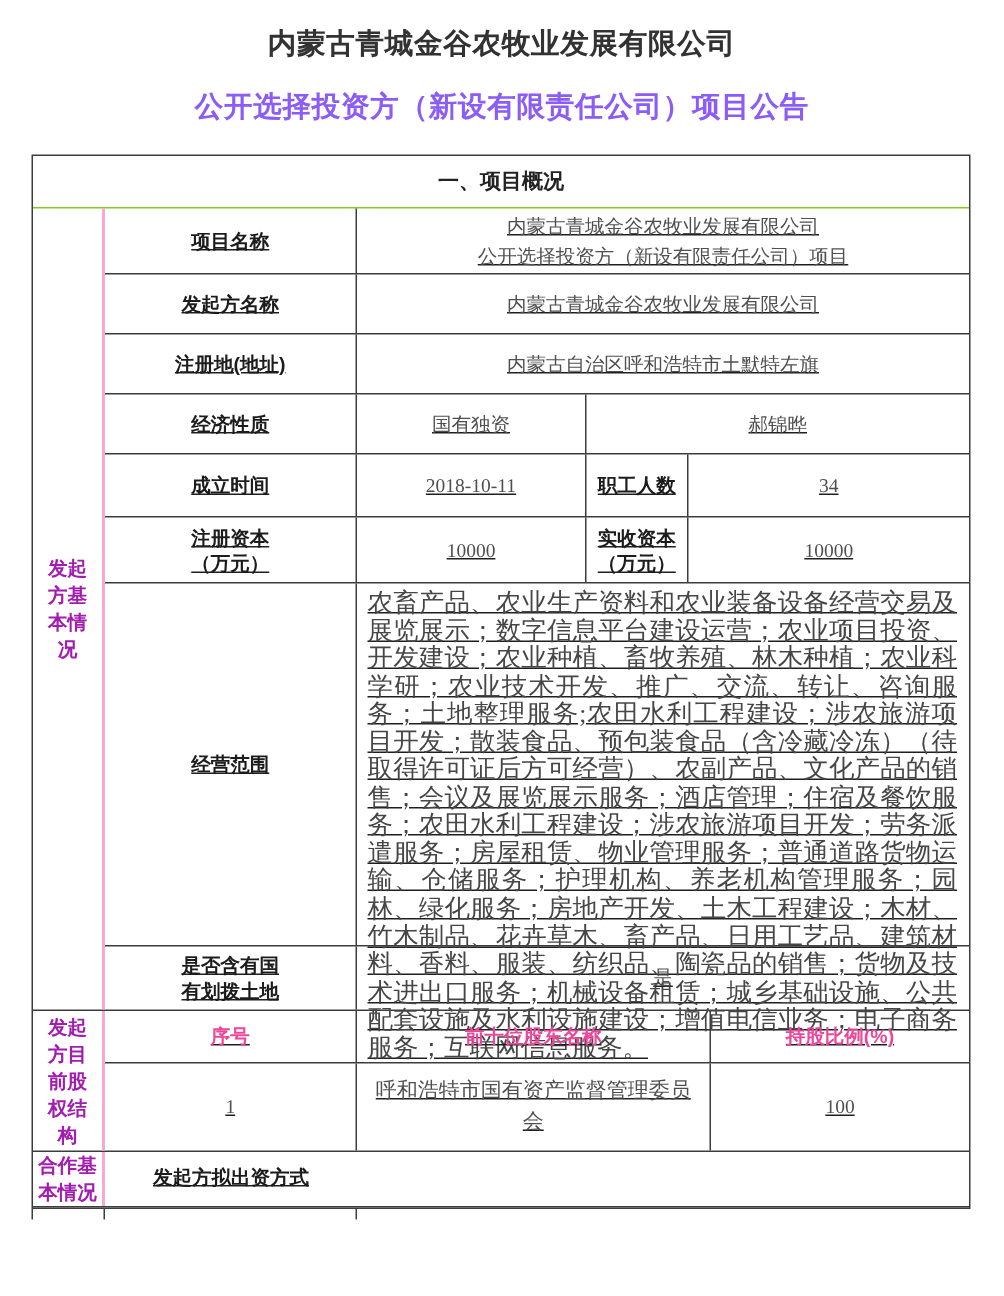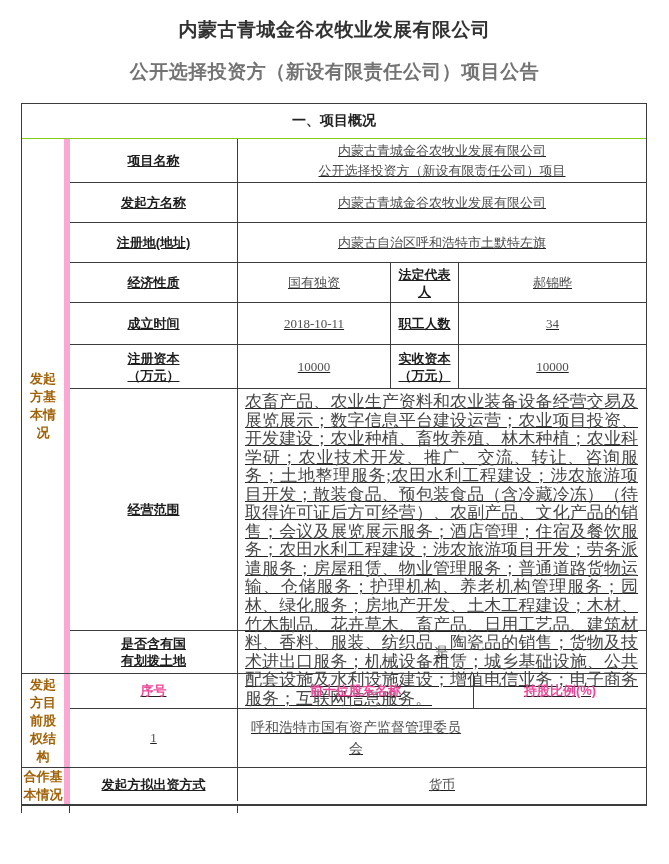--- a/index.html
+++ b/index.html
@@ -11,43 +11,43 @@
     overflow: hidden;
     position: relative;
   }
   .titles { text-align: center; padding-top: 17px; }
   .doc-title {
     font-size: 19px; font-weight: bold; color: #323232;
     letter-spacing: 0.5px; line-height: 26px;
   }
   .doc-subtitle {
     margin-top: 16px;
-    font-size: 19px; font-weight: bold; color: #737373;
+    font-size: 19px; font-weight: bold; color: #8b5cf6;
     letter-spacing: 0.5px; line-height: 26px;
   }
 
   .doc-table {
     position: absolute; left: 21px; top: 103px;
     width: 626px;
     border: 1px solid #3d3d3d;
     background: #fff;
   }
   .thead-row {
     height: 35px;
     display: flex; align-items: center; justify-content: center;
     font-size: 14px; font-weight: bold; color: #222;
     border-bottom: 1px solid #84cc16;
   }
   .section { display: flex; border-bottom: 1px solid #3d3d3d; }
   .section:last-child { border-bottom: none; }
   .vlabel {
     width: 48px; flex: 0 0 48px;
-    border-right: 6px solid #f9a8d4;
+    border-right: 2px solid #f9a8d4;
     display: flex; align-items: center; justify-content: center;
-    font-size: 13px; font-weight: bold; color: #a16207;
+    font-size: 13px; font-weight: bold; color: #a21caf;
     white-space: pre-line; text-align: center; line-height: 18px;
   }
   .rows { flex: 1 1 auto; display: flex; flex-direction: column; text-decoration: underline; }
   .row { display: flex; border-bottom: 1px solid #3d3d3d; }
   .row:last-child { border-bottom: none; }
   .cell {
     display: flex; align-items: center; justify-content: center;
     text-align: center; border-right: 1px solid #3d3d3d;
     white-space: pre-line;
   }
@@ -108,22 +108,20 @@
         <div class="cell lbl">发起方名称</div>
         <div class="cell val">内蒙古青城金谷农牧业发展有限公司</div>
       </div>
       <div class="row h40">
         <div class="cell lbl">注册地(地址)</div>
         <div class="cell val">内蒙古自治区呼和浩特市土默特左旗</div>
       </div>
       <div class="row h40">
         <div class="cell lbl">经济性质</div>
         <div class="cell val val-c">国有独资</div>
-        <div class="cell lbl2">法定代表
-人</div>
         <div class="cell val">郝锦晔</div>
       </div>
       <div class="row h42">
         <div class="cell lbl">成立时间</div>
         <div class="cell val val-c">2018-10-11</div>
         <div class="cell lbl2">职工人数</div>
         <div class="cell val">34</div>
       </div>
       <div class="row h44">
         <div class="cell lbl">注册资本
@@ -153,31 +151,31 @@
 构</div>
     <div class="rows">
       <div class="row h35">
         <div class="cell eq-no hdr">序号</div>
         <div class="cell eq-name hdr">前十位股东名称</div>
         <div class="cell eq-ratio hdr">持股比例(%)</div>
       </div>
       <div class="row h58">
         <div class="cell eq-no val">1</div>
         <div class="cell eq-name val eq-name-val">呼和浩特市国有资产监督管理委员会</div>
+        <div class="cell eq-ratio val">100</div>
       </div>
     </div>
   </div>
 
   <div class="section">
     <div class="vlabel">合作基
 本情况</div>
     <div class="rows">
       <div class="row h33">
         <div class="cell lbl">发起方拟出资方式</div>
-        <div class="cell val">货币</div>
       </div>
     </div>
   </div>
 
   <div class="stub stub-a"></div>
   <div class="stub stub-b"></div>
   <div class="stub stub-c"></div>
 </div>
 
 </body></html>

